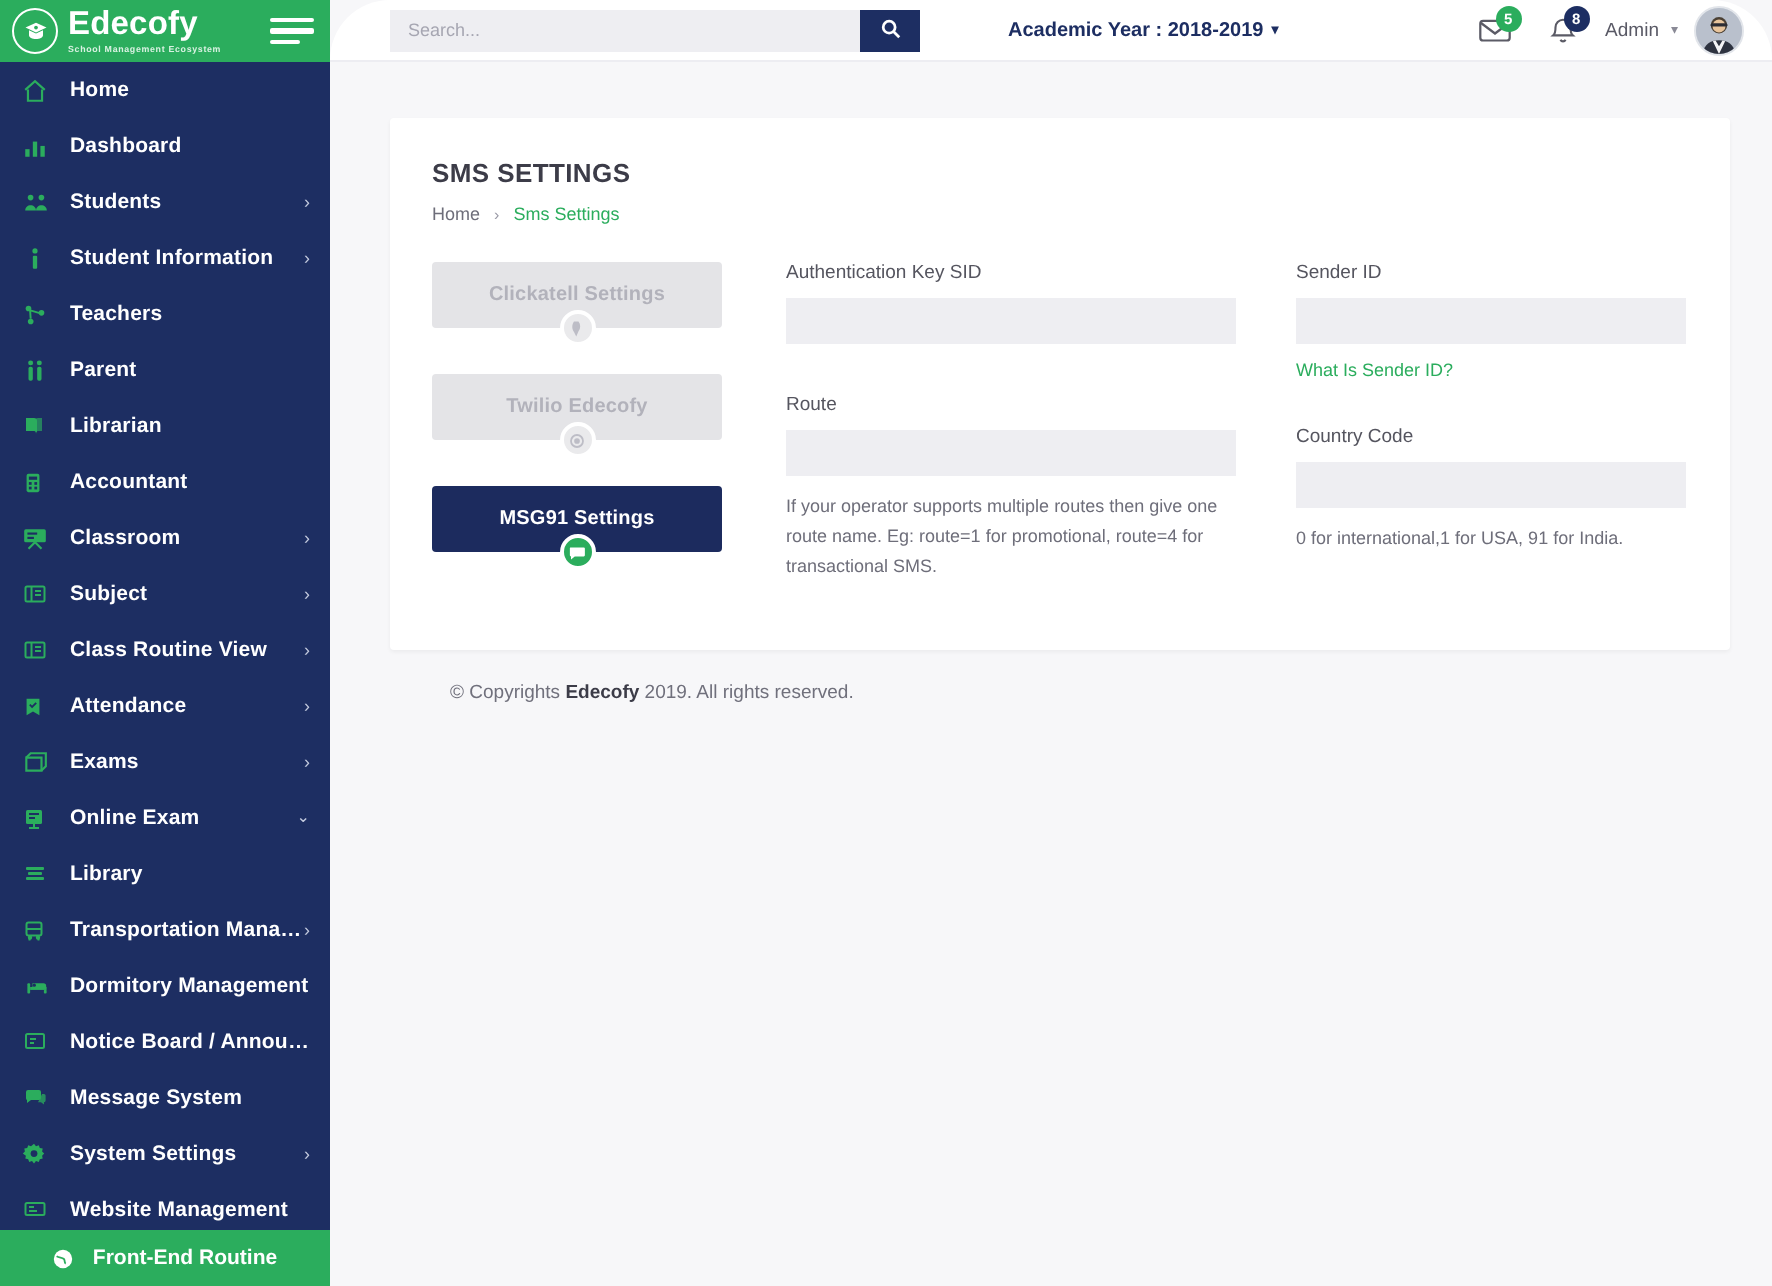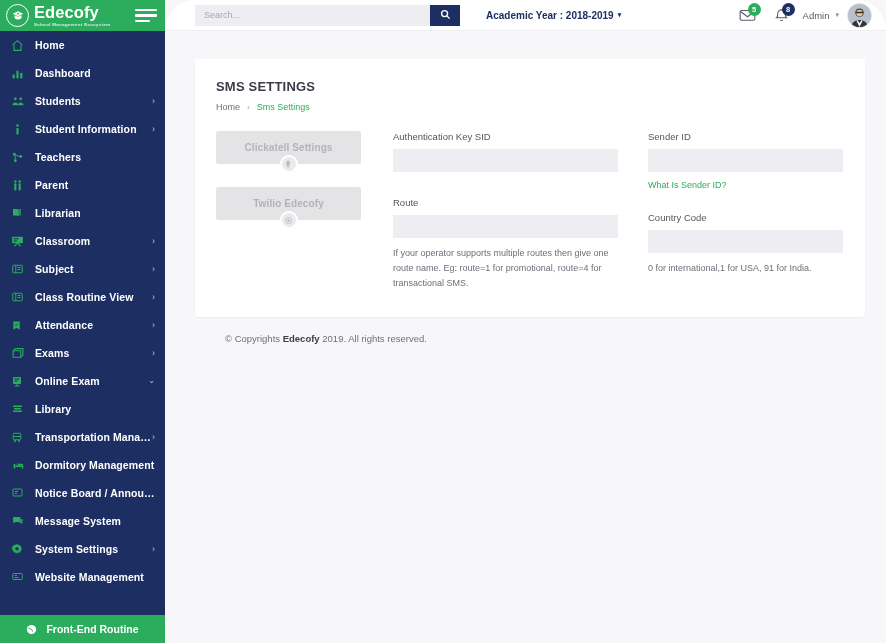--- a/index.html
+++ b/index.html
@@ -93,21 +93,21 @@
     width: 235px; height: 21px; background: #eeeef2; border: none;
     padding: 0 9px; font-size: 9px; color: #6b6b77;
     font-family: "Liberation Sans", sans-serif; outline: none;
   }
   #search-input::placeholder { color: #a6a6b2; }
   #search-btn {
     width: 30px; height: 21px; background: #1d2e62; border: none;
     display: flex; align-items: center; justify-content: center; cursor: pointer;
   }
   #academic-year {
-    margin-left: 26px; font-size: 10px; color: #1d2e62; font-weight: bold;
+    margin-left: 44px; font-size: 10px; color: #1d2e62; font-weight: bold;
     cursor: pointer; white-space: nowrap; display: flex; align-items: center;
   }
   #academic-year .caret { margin-left: 4px; font-size: 7px; }
   #top-right { margin-left: auto; display: flex; align-items: center; gap: 0; }
   .top-ico-wrap {
     position: relative; width: 34px; height: 26px; display: flex;
     align-items: center; justify-content: center; cursor: pointer;
   }
   .top-ico-wrap svg { display: block; }
   .badge {
@@ -313,20 +313,34 @@
         <span class="nav-ico">
           <svg width="12" height="12" viewBox="0 0 24 24" fill="#2bad5d">
             <path d="M4 4 h8 a3 3 0 0 1 3 3 v13 a3 3 0 0 0-3-3 H4 z"></path>
             <path d="M20 4 h-4 a3 3 0 0 0-3 3 v13 a3 3 0 0 1 3-3 h4 z" opacity=".65"></path>
           </svg>
         </span>
         <span class="nav-label">Librarian</span>
         <span class="nav-caret"></span>
       </div>
 
+      <div class="nav-item">
+        <span class="nav-ico">
+          <svg width="11" height="13" viewBox="0 0 24 24" fill="#2bad5d">
+            <rect x="5" y="2" width="14" height="20" rx="2"></rect>
+            <rect x="7.5" y="5" width="9" height="3.5" fill="#1d2e62"></rect>
+            <rect x="7.5" y="11" width="3" height="3" fill="#1d2e62"></rect>
+              <rect x="13.5" y="11" width="3" height="3" fill="#1d2e62"></rect>
+            <rect x="7.5" y="16" width="3" height="3" fill="#1d2e62"></rect>
+              <rect x="13.5" y="16" width="3" height="3" fill="#1d2e62"></rect>
+          </svg>
+        </span>
+        <span class="nav-label">Accountant</span>
+        <span class="nav-caret"></span>
+      </div>
 
       <div class="nav-item">
         <span class="nav-ico">
           <svg width="13" height="13" viewBox="0 0 24 24" fill="#2bad5d">
             <rect x="2" y="3" width="20" height="12" rx="1.5"></rect>
             <rect x="5" y="6" width="9" height="2" fill="#1d2e62"></rect>
             <rect x="5" y="10" width="6" height="2" fill="#1d2e62"></rect>
             <path d="M12 15 L6 21 M12 15 L18 21" stroke="#2bad5d" stroke-width="2"></path>
           </svg>
         </span>
@@ -578,20 +592,28 @@
             <div class="service-btn">
               <span class="svc-label">Twilio Edecofy</span>
               <span class="svc-badge">
                 <svg width="9" height="9" viewBox="0 0 24 24" fill="none" stroke="#bdbdc6" stroke-width="2.4">
                   <circle cx="12" cy="12" r="8"></circle>
                     <circle cx="12" cy="12" r="2.6" fill="#bdbdc6"></circle>
                 </svg>
               </span>
             </div>
 
+            <div class="service-btn active">
+              <span class="svc-label">MSG91 Settings</span>
+              <span class="svc-badge green">
+                <svg width="9" height="9" viewBox="0 0 24 24" fill="#ffffff">
+                  <path d="M3 4.5 h18 a1.5 1.5 0 0 1 1.5 1.5 v9 a1.5 1.5 0 0 1-1.5 1.5 H9 l-5 4 v-4 a1.5 1.5 0 0 1-1.5-1.5 V6 A1.5 1.5 0 0 1 3 4.5 z"></path>
+                </svg>
+              </span>
+            </div>
 
           </div>
 
           <div id="fields-col">
 
             <div class="field-col">
               <label class="field-label">Authentication Key SID</label>
               <input class="field-input" type="text" value="" placeholder="" style="">
 
               <div class="field-gap"></div>

